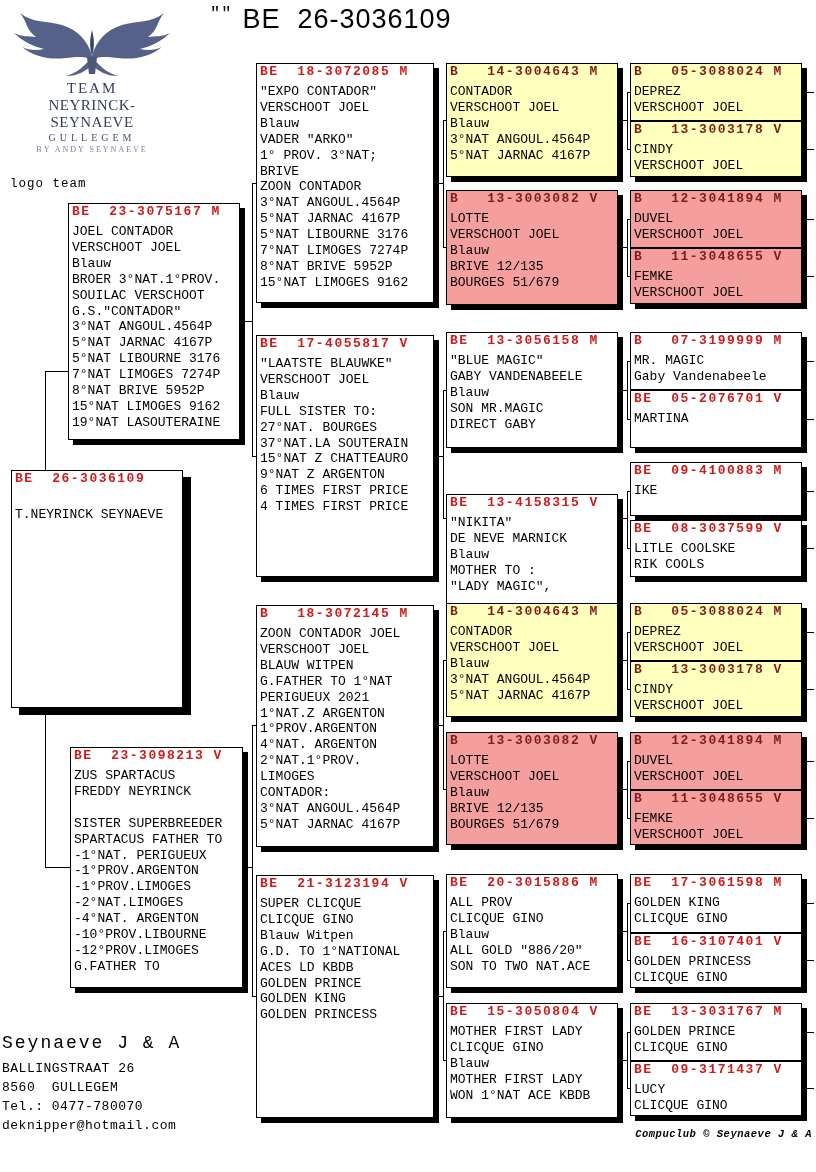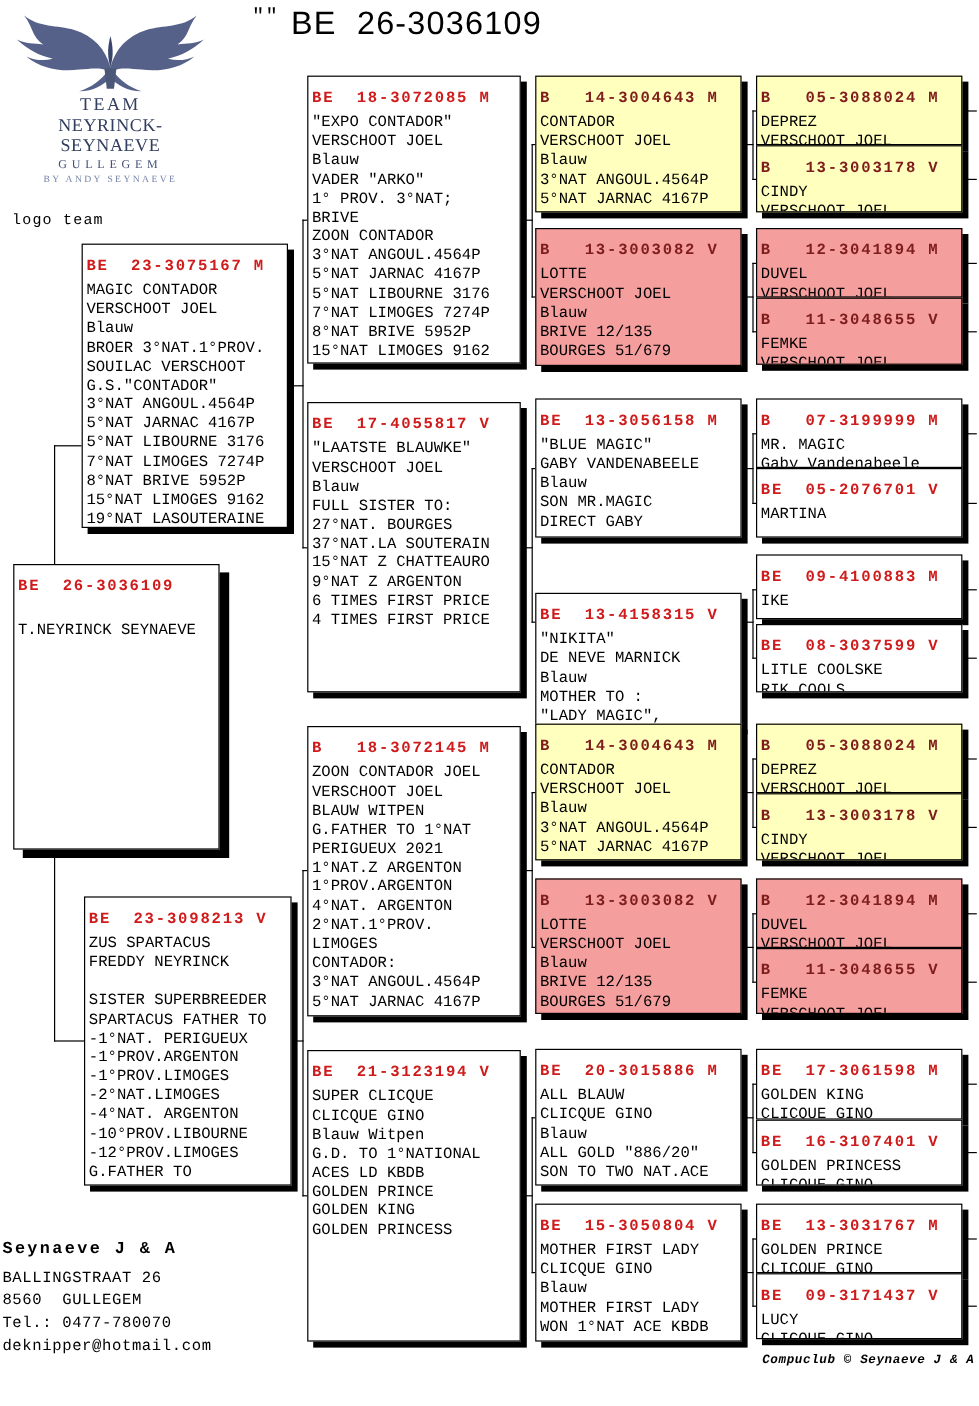--- a/index.html
+++ b/index.html
@@ -16,35 +16,35 @@
         font-family:"Liberation Serif","DejaVu Serif",serif;}
   .logo svg{display:block;margin:0 auto;}
   .logo-team{font-size:15px;letter-spacing:2px;margin-top:-2px;}
   .logo-name{font-size:15px;letter-spacing:0.5px;}
   .logo-city{font-size:10px;letter-spacing:4px;margin-top:1px;color:#44507a;}
   .logo-by{font-size:8px;letter-spacing:2px;margin-top:2px;color:#7583a8;}
   .logo-caption{position:absolute;left:10px;top:177px;font-size:12.5px;letter-spacing:1px;}
 
   
   .box{position:absolute;border:1px solid #000;box-shadow:5px 5px 0 #000;box-sizing:border-box;
-       padding:10px 0 0 3px;overflow:hidden;}
+       padding:0 0 0 3px;overflow:hidden;}
   .box.white{background:#ffffff;}
   .box.yellow{background:#ffffbe;}
   .box.pink{background:#f59e9e;}
   .box .hdr{font-size:13px;font-weight:bold;letter-spacing:1.5px;white-space:pre;height:20px;}
   .box .hdr.red{color:#cf1b1b;}
   .box .hdr.black{color:#7f1d1d;}
   .box .ln{font-size:13px;line-height:15.9px;white-space:pre;}
   .subject-shadow{box-shadow:8px 7px 0 #000;}
 
   .connector{position:absolute;background:#000;}
 
   
   .owner{position:absolute;left:2px;top:1033px;}
-  .owner-name{font-size:14px;font-weight:bold;letter-spacing:2px;margin-bottom:6px;}
+  .owner-name{font-size:18px;font-weight:normal;letter-spacing:2px;margin-bottom:6px;}
   .owner-line{font-size:13px;line-height:19px;letter-spacing:0.5px;white-space:pre;}
   .credit{position:absolute;right:4px;top:1128px;font-size:10.5px;font-style:italic;font-weight:bold;letter-spacing:0.5px;}
 </style>
 </head>
 <body>
 
 <div class="page">
 
   <div class="logo">
     <svg width="160" height="72" viewBox="0 0 160 72">
@@ -140,21 +140,21 @@
       <div class="connector" style="left: 806px; top: 761px; width: 8px; height: 1px;"></div>
       <div class="connector" style="left: 806px; top: 818px; width: 8px; height: 1px;"></div>
       <div class="connector" style="left: 806px; top: 903px; width: 8px; height: 1px;"></div>
       <div class="connector" style="left: 806px; top: 960px; width: 8px; height: 1px;"></div>
       <div class="connector" style="left: 806px; top: 1032px; width: 8px; height: 1px;"></div>
       <div class="connector" style="left: 806px; top: 1088px; width: 8px; height: 1px;"></div>
     </div>
   <div id="boxes-layer">
       <div class="box white" style="left: 68px; top: 203px; width: 172px; height: 237px;">
         <div class="hdr red">BE  23-3075167 M</div>
-        <div class="ln">MAGIC CONTADOR</div>
+        <div class="ln">JOEL CONTADOR</div>
         <div class="ln">VERSCHOOT JOEL</div>
         <div class="ln">Blauw</div>
         <div class="ln">BROER 3°NAT.1°PROV.</div>
         <div class="ln">SOUILAC VERSCHOOT</div>
         <div class="ln">G.S."CONTADOR"</div>
         <div class="ln">3°NAT ANGOUL.4564P</div>
         <div class="ln">5°NAT JARNAC 4167P</div>
         <div class="ln">5°NAT LIBOURNE 3176</div>
         <div class="ln">7°NAT LIMOGES 7274P</div>
         <div class="ln">8°NAT BRIVE 5952P</div>
@@ -281,21 +281,21 @@
       <div class="box pink" style="left: 446px; top: 732px; width: 172px; height: 113px;">
         <div class="hdr black">B   13-3003082 V</div>
         <div class="ln">LOTTE</div>
         <div class="ln">VERSCHOOT JOEL</div>
         <div class="ln">Blauw</div>
         <div class="ln">BRIVE 12/135</div>
         <div class="ln">BOURGES 51/679</div>
       </div>
       <div class="box white" style="left: 446px; top: 874px; width: 172px; height: 114px;">
         <div class="hdr red">BE  20-3015886 M</div>
-        <div class="ln">ALL BLAUW</div>
+        <div class="ln">ALL PROV</div>
         <div class="ln">CLICQUE GINO</div>
         <div class="ln">Blauw</div>
         <div class="ln">ALL GOLD "886/20"</div>
         <div class="ln">SON TO TWO NAT.ACE</div>
       </div>
       <div class="box white" style="left: 446px; top: 1003px; width: 172px; height: 115px;">
         <div class="hdr red">BE  15-3050804 V</div>
         <div class="ln">MOTHER FIRST LADY</div>
         <div class="ln">CLICQUE GINO</div>
         <div class="ln">Blauw</div>

